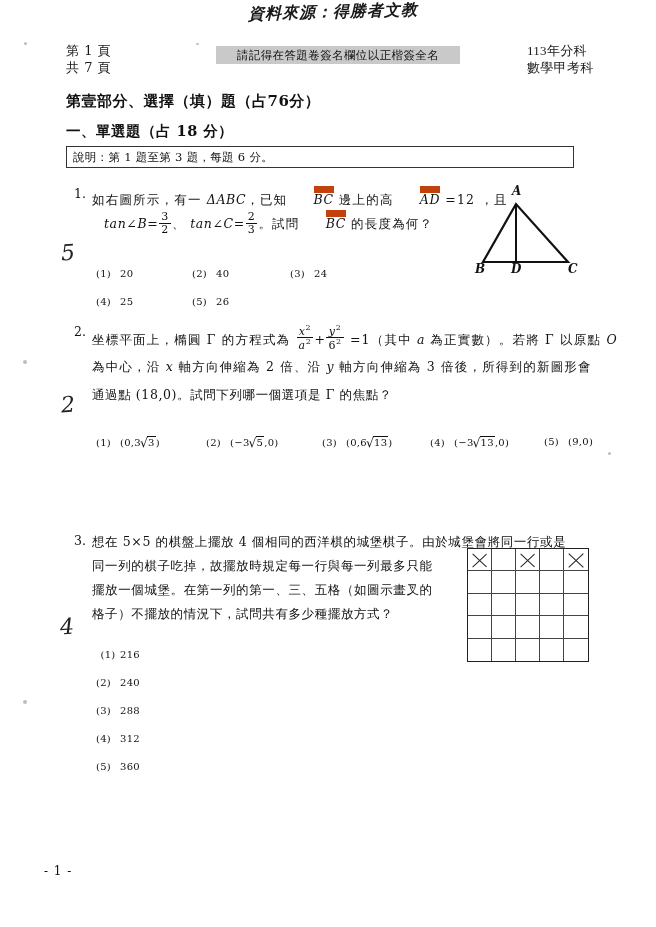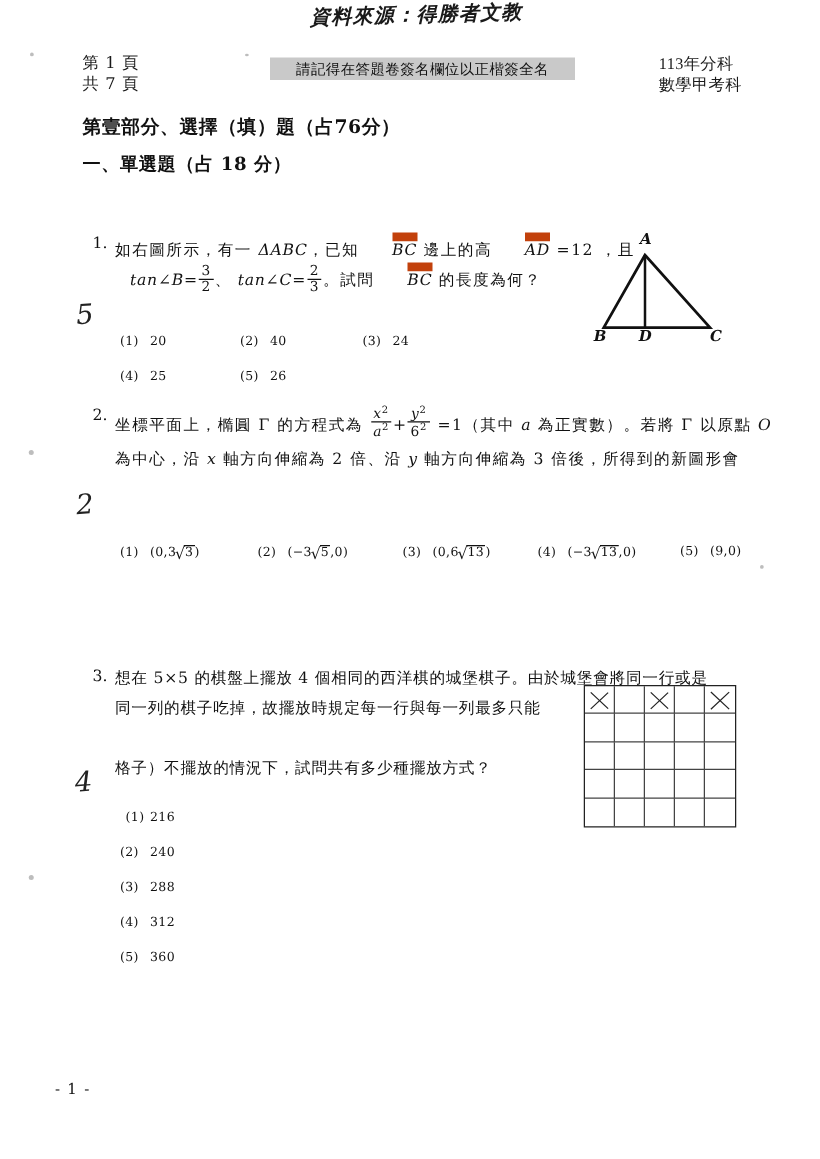--- a/index.html
+++ b/index.html
@@ -184,20 +184,23 @@
     <span>請記得在答題卷簽名欄位以正楷簽全名</span>
   </div>
 
   <div class="hdr-right">
     <div>113年分科</div>
     <div>數學甲考科</div>
   </div>
 
   <div class="sec-title">第壹部分、選擇（填）題（占76分）</div>
   <div class="sub-title">一、單選題（占 18 分）</div>
+  <div class="note-box">
+    <span>說明：第 1 題至第 3 題，每題 6 分。</span>
+  </div>
 
   <div class="qnum" style="left:74px;top:186px;">1.</div>
 
   <div class="qline" style="left:92px;top:186px;">
     <span class="cjk">如右圖所示，有一 </span><span class="mi">ΔABC</span><span class="cjk">，已知 </span><span class="mi ovl">BC</span><span class="cjk"> 邊上的高 </span><span class="mi ovl">AD</span><span class="cjk"> =12 ，且</span>
   </div>
 
   <div class="qline" style="left:104px;top:210px;">
     <span class="mi">tan∠B</span><span>=</span><span class="frac"><span class="num">3</span><span class="den">2</span></span><span class="cjk">、</span>&nbsp;<span class="mi">tan∠C</span><span>=</span><span class="frac"><span class="num">2</span><span class="den">3</span></span><span class="cjk">。試問 </span><span class="mi ovl">BC</span><span class="cjk"> 的長度為何？</span>
   </div>
@@ -234,20 +237,21 @@
   <div class="qnum" style="left:74px;top:324px;">2.</div>
 
   <div class="qline" style="left:92px;top:324px;">
     <span class="cjk">坐標平面上，橢圓 Γ 的方程式為 </span><span class="frac"><span class="num"><span class="mi">x</span><sup>2</sup></span><span class="den"><span class="mi">a</span><sup>2</sup></span></span><span>+</span><span class="frac"><span class="num"><span class="mi">y</span><sup>2</sup></span><span class="den"><span>6</span><sup>2</sup></span></span><span class="cjk"> =1（其中 </span><span class="mi">a</span><span class="cjk"> 為正實數）。若將 Γ 以原點 </span><span class="mi">O</span>
   </div>
 
   <div class="qline" style="left:92px;top:358px;">
     <span class="cjk">為中心，沿 </span><span class="mi">x</span><span class="cjk"> 軸方向伸縮為 2 倍、沿 </span><span class="mi">y</span><span class="cjk"> 軸方向伸縮為 3 倍後，所得到的新圖形會</span>
   </div>
 
+  <div class="qline cjk" style="left:92px;top:386px;">通過點 (18,0)。試問下列哪一個選項是 Γ 的焦點？</div>
 
   <div class="hw" style="left:61px;top:392px;">2</div>
 
   <div class="opt" style="left:96px;top:412px;">
     <span class="lbl">(1)</span><span>(0,3</span><span class="sqrt"><span class="rad">3</span></span><span>)</span>
   </div>
 
   <div class="opt" style="left:206px;top:412px;">
     <span class="lbl">(2)</span><span>(−3</span><span class="sqrt"><span class="rad">5</span></span><span>,0)</span>
   </div>
@@ -261,20 +265,21 @@
   </div>
 
   <div class="opt" style="left:544px;top:412px;">
     <span class="lbl">(5)</span><span>(9,0)</span>
   </div>
 
   <div class="qnum" style="left:74px;top:533px;">3.</div>
 
   <div class="qline cjk" style="left:92px;top:533px;">想在 5×5 的棋盤上擺放 4 個相同的西洋棋的城堡棋子。由於城堡會將同一行或是</div>
   <div class="qline cjk" style="left:92px;top:557px;">同一列的棋子吃掉，故擺放時規定每一行與每一列最多只能</div>
+  <div class="qline cjk" style="left:92px;top:581px;">擺放一個城堡。在第一列的第一、三、五格（如圖示畫叉的</div>
   <div class="qline cjk" style="left:92px;top:605px;">格子）不擺放的情況下，試問共有多少種擺放方式？</div>
 
   <div class="hw" style="left:60px;top:614px;">4</div>
 
   <div class="opt" style="left:96px;top:625px;text-align:center;">
     <span class="lbl">(1)</span><span>216</span>
   </div>
   <div class="opt" style="left:96px;top:653px;">
     <span class="lbl">(2)</span><span>240</span>
   </div>

